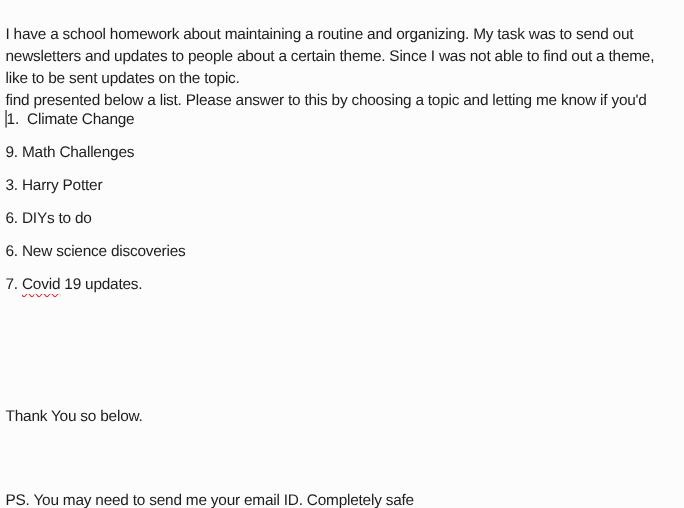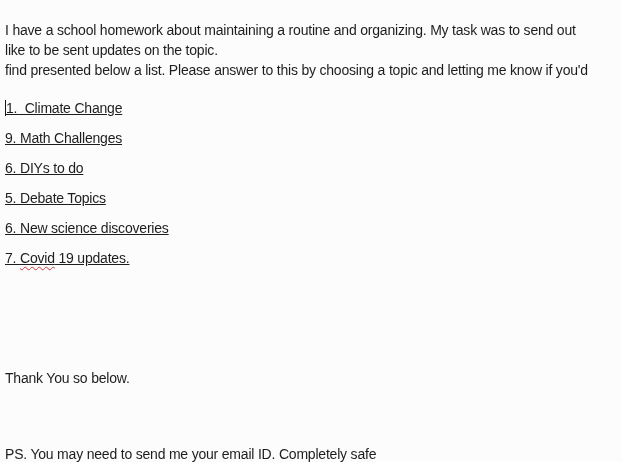--- a/index.html
+++ b/index.html
@@ -24,21 +24,20 @@
     white-space:pre-wrap;
   }
   .intro{
     position:absolute;top:8px;left:5px;right:2px;margin-top:12px;
   }
   .topics{
     position:absolute;top:98px;left:5px;right:2px;
   }
   .topic-item{
     margin-bottom:10px;
-    text-decoration:underline;
   }
   .caret{
     display:inline-block;
     width:1px;height:16px;
     background:#151515;
     vertical-align:-3px;
     margin-right:0px;
   }
   .flagged{
     text-decoration:underline wavy var(--squiggle);
@@ -54,29 +53,30 @@
     position:absolute;top:444px;left:5px;right:2px;
   }
 </style>
 </head>
 <body>
 
 <div class="doc">
 
   <div class="intro">
     <div class="textline">I have a school homework about maintaining a routine and organizing. My task was to send out</div>
+    <div class="textline">newsletters and updates to people about a certain theme. Since I was not able to find out a theme,</div>
     <div class="textline">like to be sent updates on the topic.</div>
     <div class="textline">find presented below a list. Please answer to this by choosing a topic and letting me know if you'd</div>
   </div>
 
   <div class="topics">
     <div class="textline topic-item"><span class="caret"></span><span>1.  Climate Change</span></div>
     <div class="textline topic-item"><span>9. Math Challenges</span></div>
+    <div class="textline topic-item"><span>3. Harry Potter</span></div>
     <div class="textline topic-item"><span>6. DIYs to do</span></div>
-    <div class="textline topic-item"><span>5. Debate Topics</span></div>
     <div class="textline topic-item"><span>6. New science discoveries</span></div>
     <div class="textline topic-item"><span>7. </span><span class="flagged">Covid</span><span> 19 updates.</span></div>
   </div>
 
   <div class="closing textline">Thank You so below.</div>
 
   <div class="postscript textline">PS. You may need to send me your email ID. Completely safe</div>
 
 </div>
 

